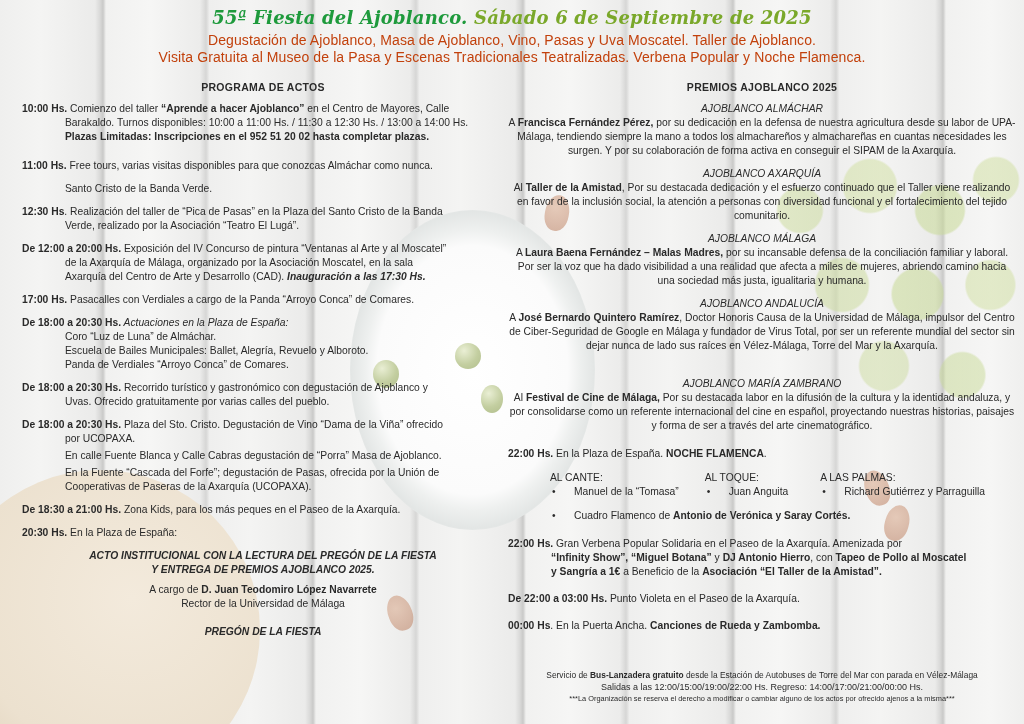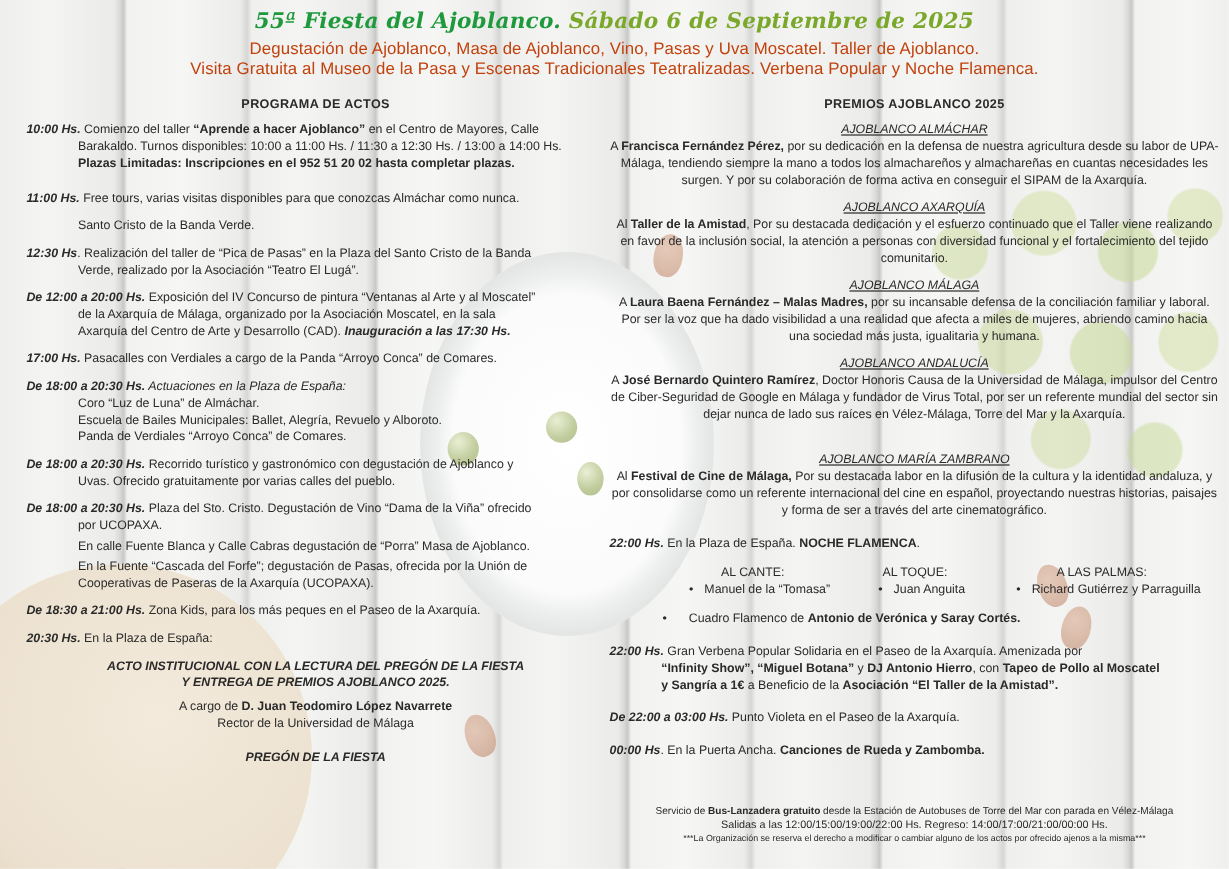--- a/index.html
+++ b/index.html
@@ -45,27 +45,27 @@
   .title .t1 { color: #1e9a3c; }
   .title .t2 { color: #7aa82a; }
   .sub { color: #c2410c; font-size: 14px; line-height: 17px; letter-spacing: 0.1px; }
 
   .col { position: absolute; font-size: 10.3px; line-height: 14px; }
   .col-left { left: 22px; top: 80px; width: 482px; }
   .col-right { left: 508px; top: 80px; width: 508px; }
   .col-heading { text-align: center; font-weight: bold; font-size: 10.5px; letter-spacing: 0.3px; margin-bottom: 8px; }
   .entry { margin-bottom: 9px; }
   .entry .cont { padding-left: 43px; }
-  .time { font-weight: bold; font-style: italic; }
+  .time { font-weight: bold; }
   b { font-weight: bold; }
   .it { font-style: italic; }
   .center { text-align: center; }
-  .award-cat { text-align: center; font-style: italic; margin-top: 2px; text-decoration: underline; }
+  .award-cat { text-align: center; font-style: italic; margin-top: 2px; }
   .award-text { text-align: center; margin-bottom: 9px; }
-  .flamenco { display: flex; padding-left: 42px; margin-top: 10px; text-align: center; }
+  .flamenco { display: flex; padding-left: 42px; margin-top: 10px; }
   .fl-col { width: 118px; }
   .fl-col.wide { width: 200px; }
   .bullet::before { content: "•"; display: inline-block; width: 22px; padding-left: 2px; }
   .footer { position: absolute; left: 508px; top: 670px; width: 508px; text-align: center; }
   .footer .l1 { font-size: 8.4px; line-height: 11px; }
   .footer .l2 { font-size: 9px; line-height: 13px; }
   .footer .l3 { font-size: 7.4px; line-height: 10px; }
 </style>
 </head>
 <body>

